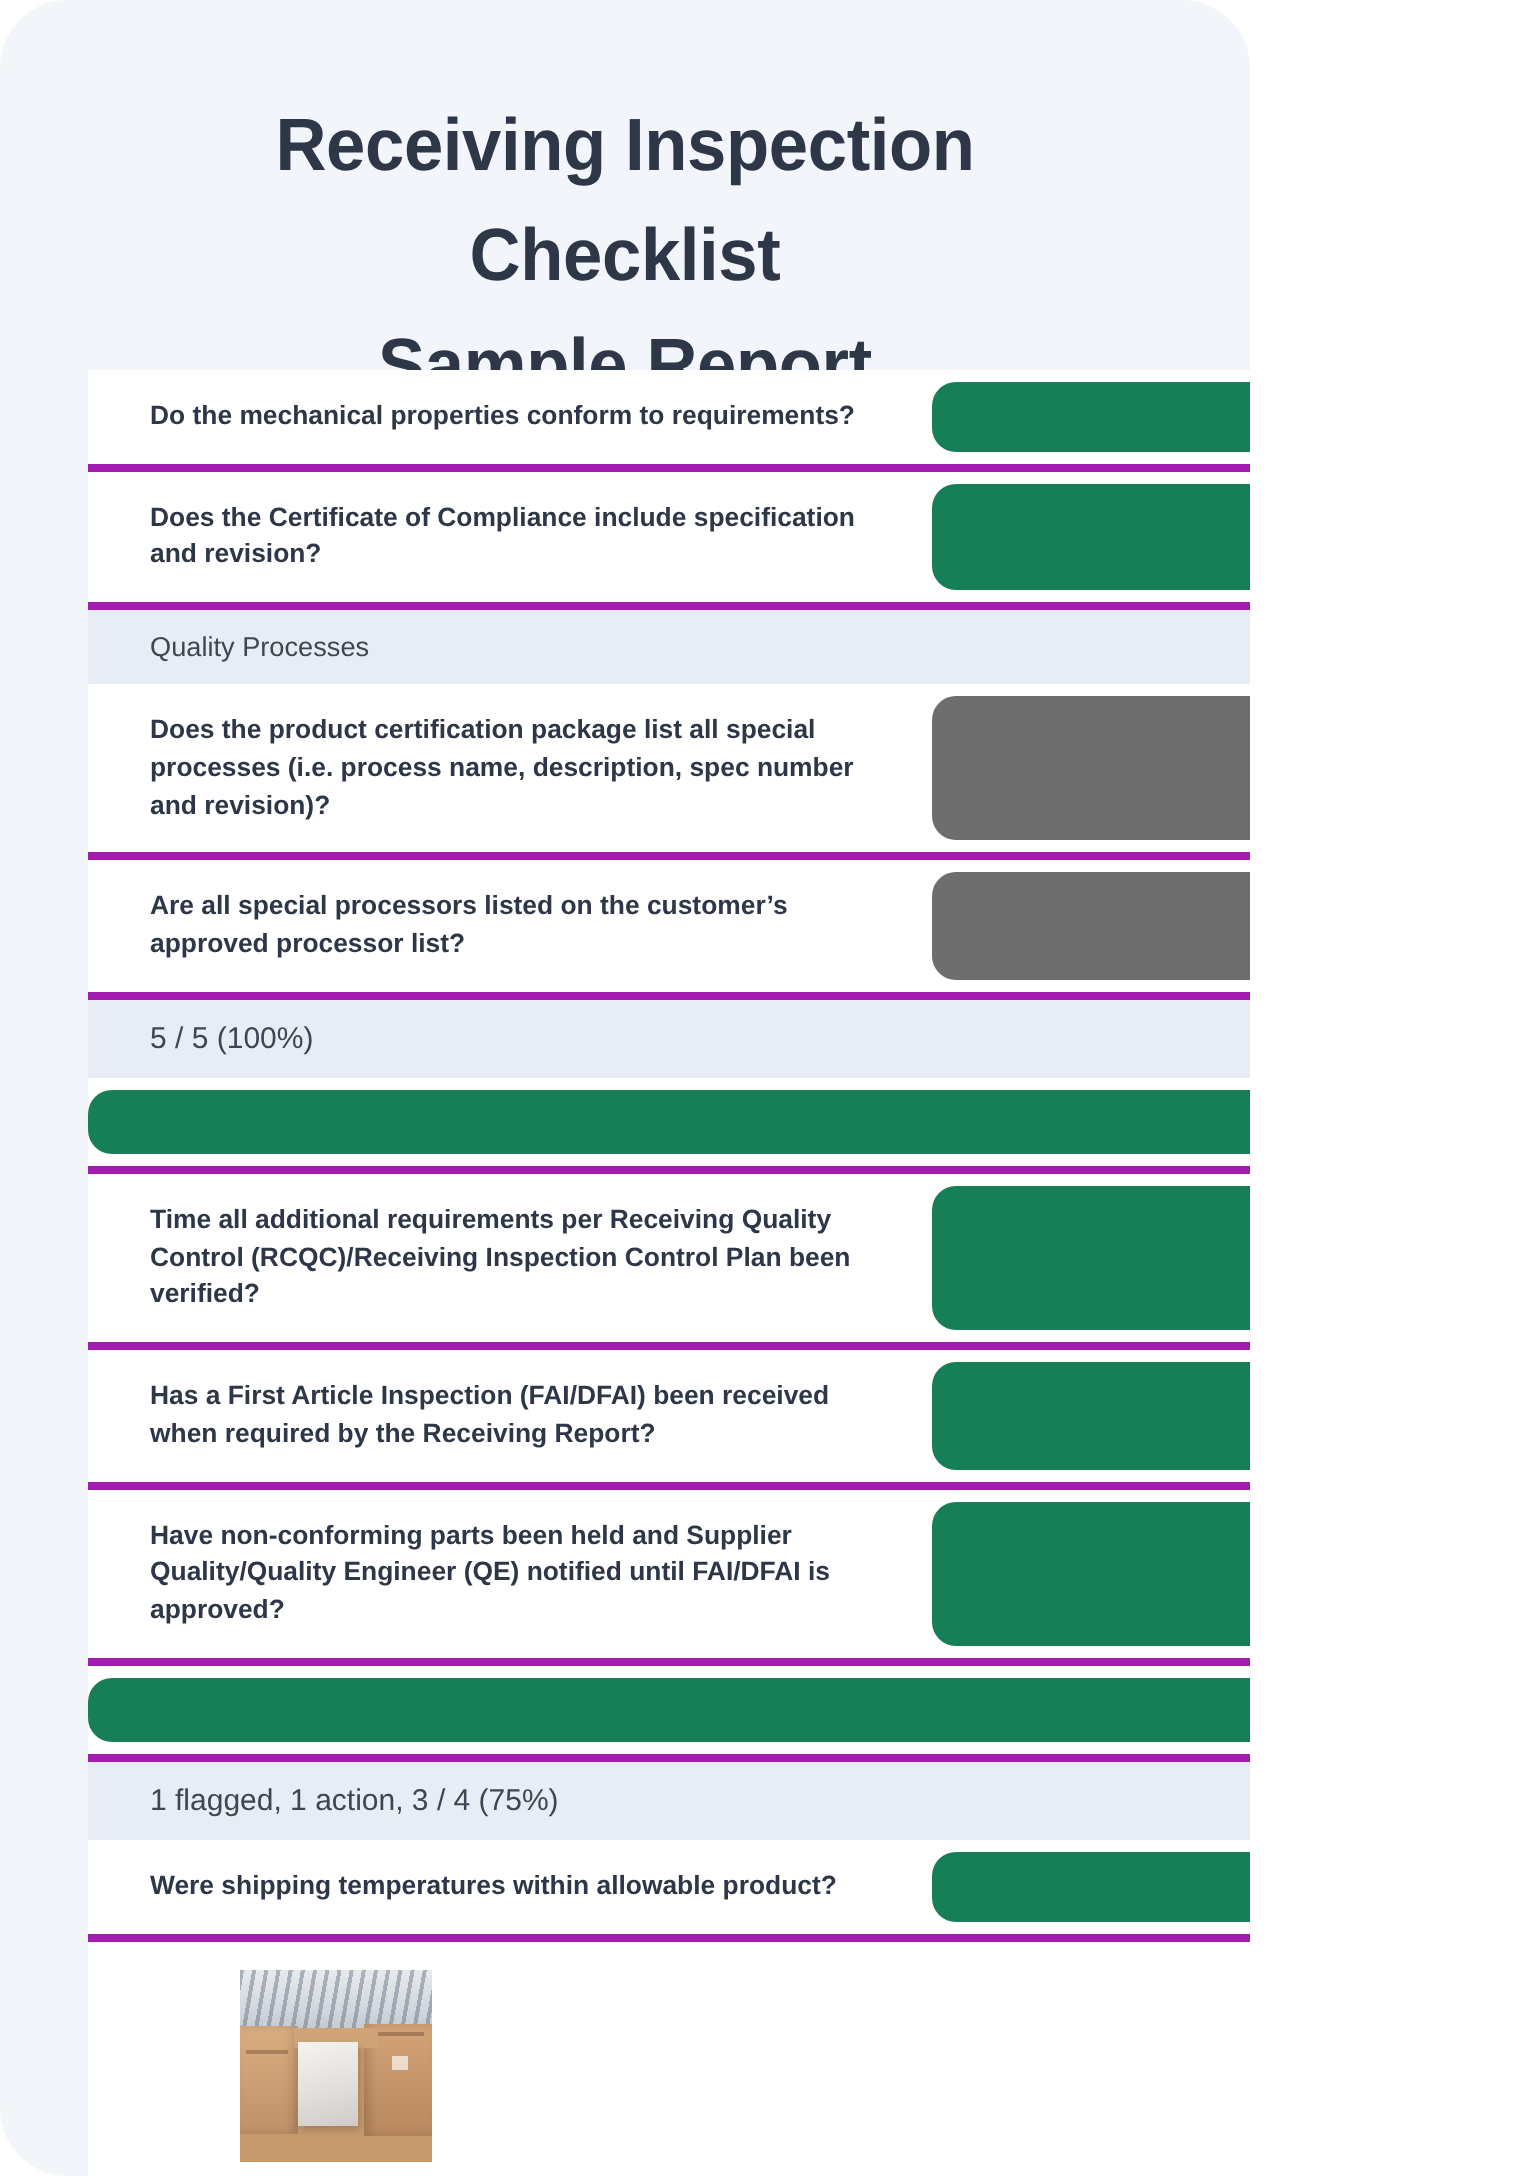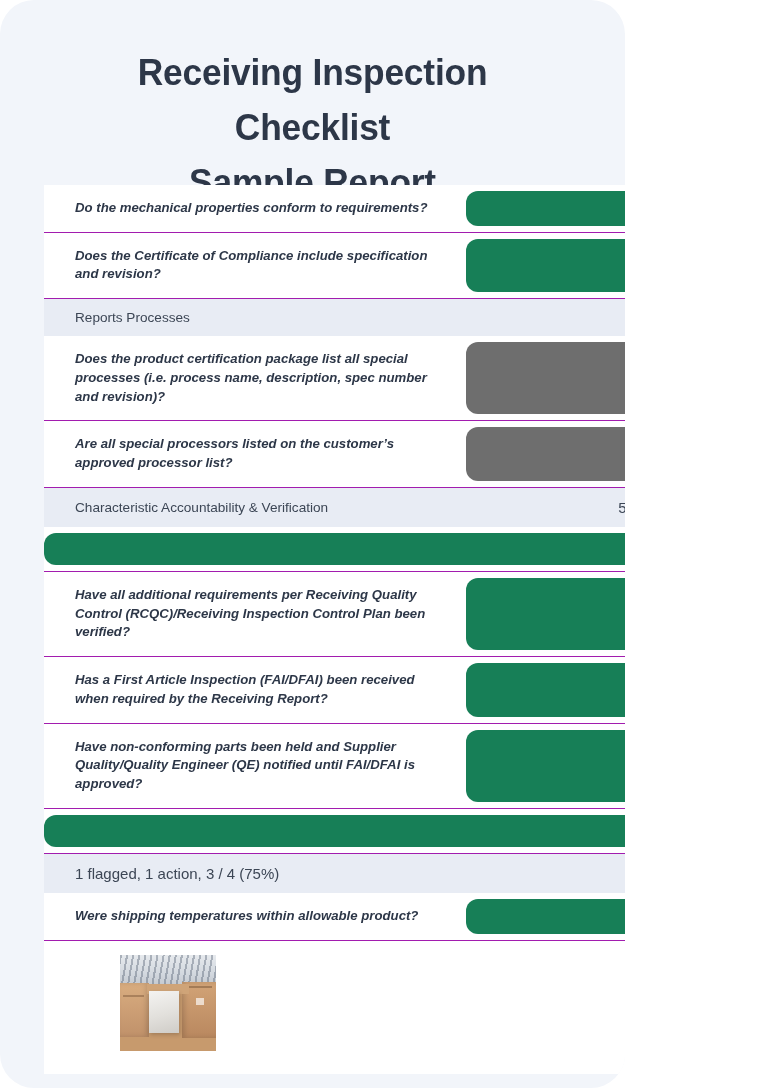--- a/index.html
+++ b/index.html
@@ -48,23 +48,22 @@
     box-sizing: border-box;
     padding-bottom: 1px;
   }
 
   
   .q-row {
     position: relative;
     display: flex;
     align-items: stretch;
     min-height: 42px;
-    border-bottom: 1px solid #a21caf;
-    background: #ffffff;
-    font-style: italic;
+    border-bottom: 4px solid #a21caf;
+    background: #ffffff;
   }
   .q-row:last-child { border-bottom: none; }
 
   .q-text {
     flex: 0 0 422px;
     width: 422px;
     box-sizing: border-box;
     padding: 14px 18px 14px 31px;
     font-size: 13.2px;
     font-weight: bold;
@@ -200,46 +199,45 @@
           <div class="q-answer yes">Yes</div>
         </div>
       </div>
       <div class="q-row">
         <div class="q-text">Does the Certificate of Compliance include specification and revision?</div>
         <div class="q-answer-wrap">
           <div class="q-answer yes">Yes</div>
         </div>
       </div>
       <div class="section-row">
-        <div class="section-title">Reports Processes</div>
+        <div class="section-title">Quality Processes</div>
         <div class="section-meta"></div>
       </div>
       <div class="q-row">
         <div class="q-text">Does the product certification package list all special processes (i.e. process name, description, spec number and revision)?</div>
         <div class="q-answer-wrap">
           <div class="q-answer na">N/A</div>
         </div>
       </div>
       <div class="q-row">
         <div class="q-text">Are all special processors listed on the customer’s approved processor list?</div>
         <div class="q-answer-wrap">
           <div class="q-answer na">N/A</div>
         </div>
       </div>
       <div class="section-row">
-        <div class="section-title">Characteristic Accountability &amp; Verification</div>
         <div class="section-meta">5 / 5 (100%)</div>
       </div>
       <div class="q-row">
         <div class="q-answer-wrap">
           <div class="q-answer yes">Yes</div>
         </div>
       </div>
       <div class="q-row">
-        <div class="q-text">Have all additional requirements per Receiving Quality Control (RCQC)/Receiving Inspection Control Plan been verified?</div>
+        <div class="q-text">Time all additional requirements per Receiving Quality Control (RCQC)/Receiving Inspection Control Plan been verified?</div>
         <div class="q-answer-wrap">
           <div class="q-answer yes">Yes</div>
         </div>
       </div>
       <div class="q-row">
         <div class="q-text">Has a First Article Inspection (FAI/DFAI) been received when required by the Receiving Report?</div>
         <div class="q-answer-wrap">
           <div class="q-answer yes">Yes</div>
         </div>
       </div>

